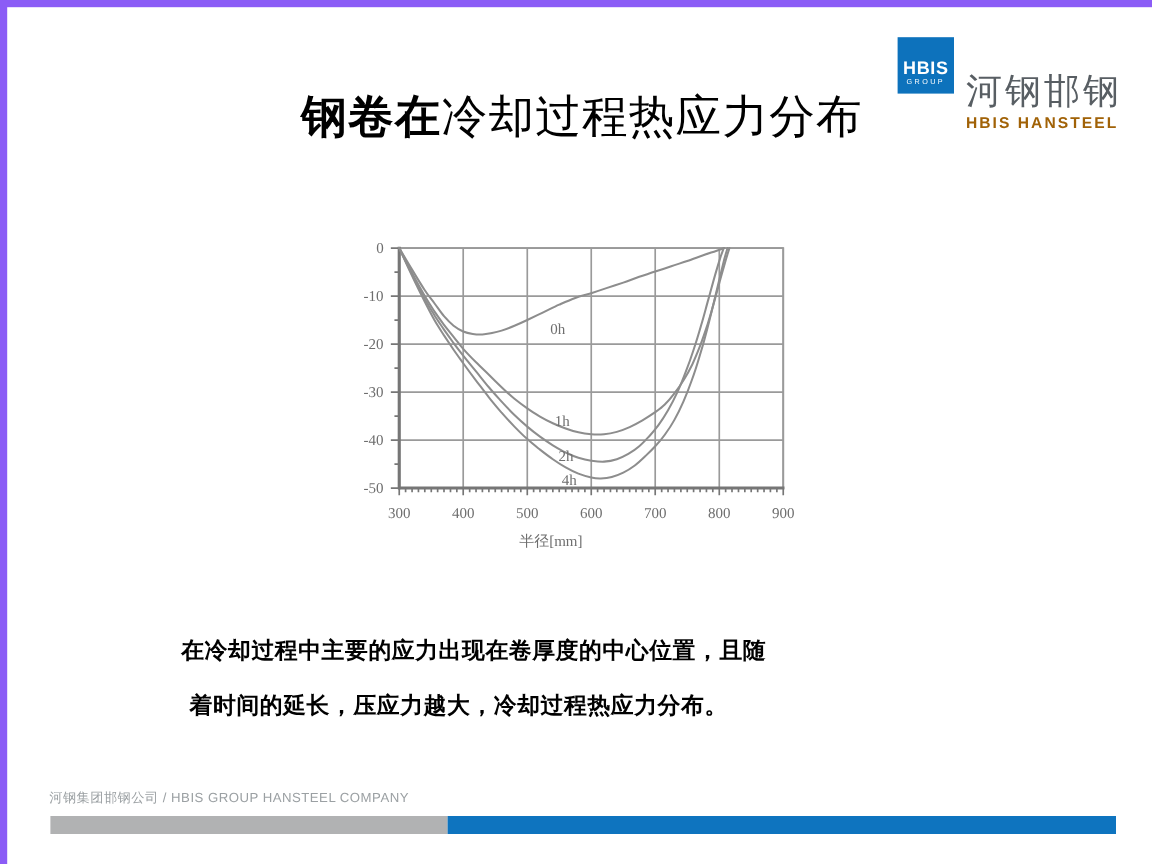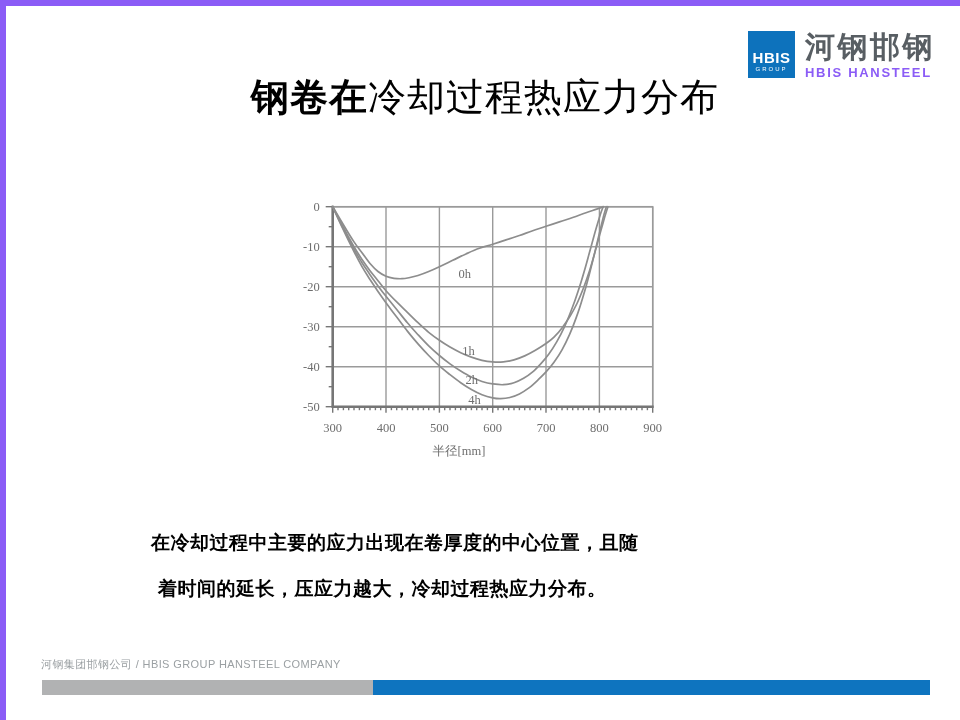--- a/index.html
+++ b/index.html
@@ -13,22 +13,22 @@
   }
   
   .logo{position:absolute;top:25px;right:29px;display:flex;align-items:flex-start;gap:10px;}
   .logo-square{
     width:47px;height:47px;
     display:flex;flex-direction:column;justify-content:flex-end;align-items:center;
     padding-bottom:5px;box-sizing:border-box;
   }
   .logo-hbis{color:#fff;font-weight:700;font-size:15px;line-height:14px;letter-spacing:0.5px;}
   .logo-group{color:#fff;font-size:6px;line-height:7px;letter-spacing:2px;margin-top:1px;}
-  .logo-cn{font-size:30px;color:#585e63;font-weight:700;letter-spacing:2.5px;line-height:32px;white-space:nowrap;}
-  .logo-en{font-size:13px;color:#8b5cf6;font-weight:700;letter-spacing:1.7px;margin-top:2px;white-space:nowrap;}
+  .logo-cn{font-size:30px;color:#585e63;font-weight:400;letter-spacing:2.5px;line-height:32px;white-space:nowrap;margin-top:30px;}
+  .logo-en{font-size:13px;color:#a16207;font-weight:700;letter-spacing:1.7px;margin-top:2px;white-space:nowrap;}
   
   .title{
     position:absolute;left:0;right:0;top:66px;
     text-align:center;color:#000;font-size:38px;letter-spacing:1px;white-space:nowrap;
   }
   .t-reg{font-weight:700;}
   .t-bold{font-weight:400;margin-top:40px;}
   
   .chart{position:absolute;left:270px;top:186px;}
   

